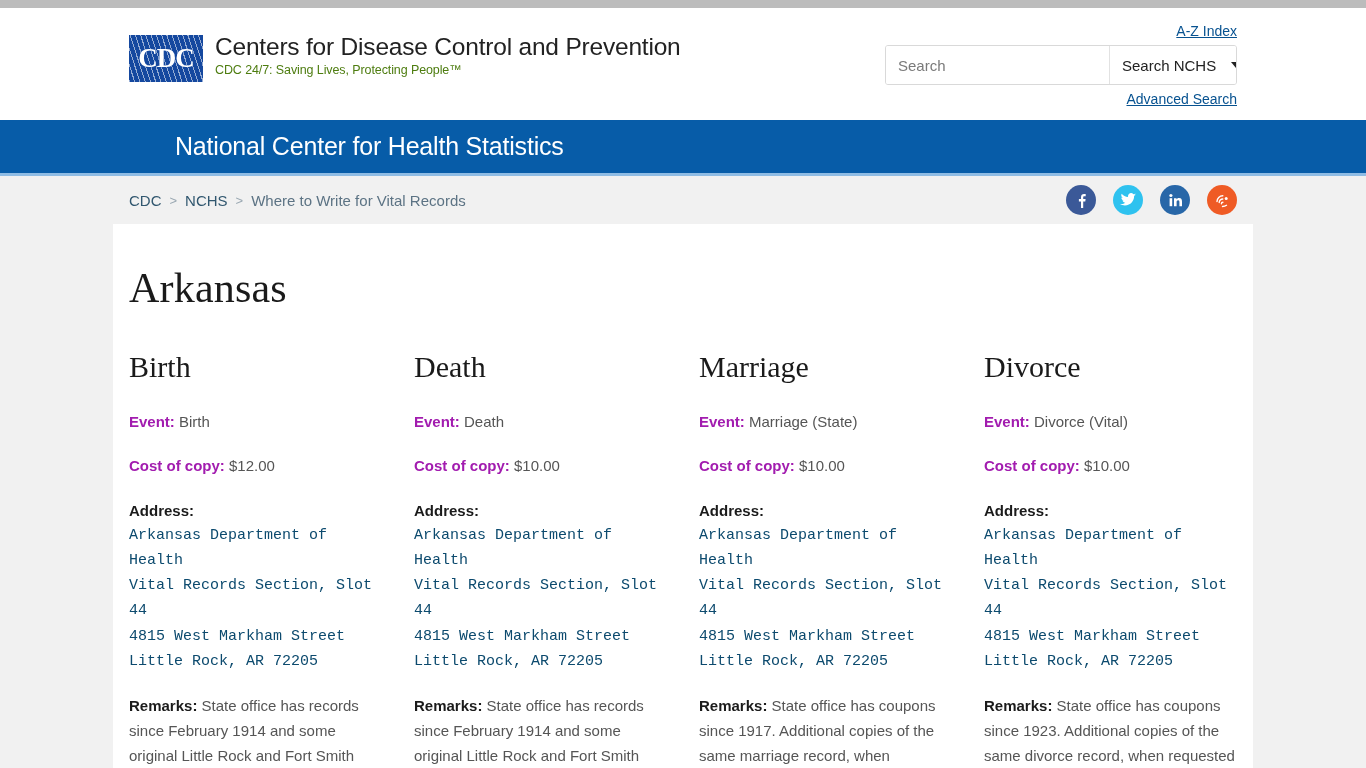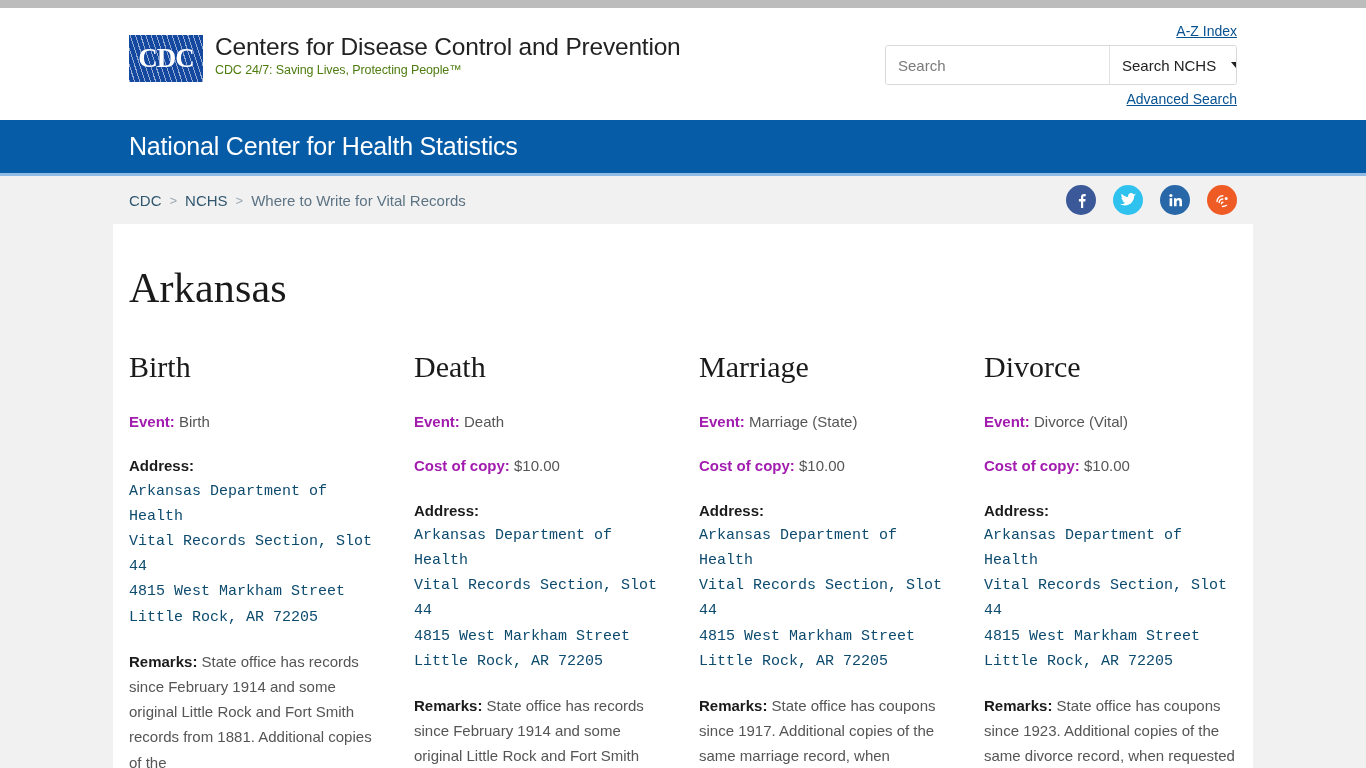--- a/index.html
+++ b/index.html
@@ -156,20 +156,21 @@
   }
   .blue-banner .banner-inner {
     width: 1140px;
     margin: 0 auto;
     padding: 0 16px;
   }
   .banner-title {
     color: #ffffff;
     font-size: 25px;
     letter-spacing: -0.2px;
+    margin-left: 46px;
   }
 
   
   .crumb-strip {
     background: #f1f1f1;
     height: 48px;
   }
   .crumb-inner {
     width: 1140px;
     margin: 0 auto;
@@ -372,20 +373,24 @@
   <h1 class="page-title">Arkansas</h1>
 
   <div class="columns">
 
     <section class="col">
       <h2 class="col-title">Birth</h2>
       <p class="field">
         <span class="lbl">Event:</span>
         <span class="val">Birth</span>
       </p>
+      <p class="field">
+        <span class="lbl">Cost of copy:</span>
+        <span class="val">$12.00</span>
+      </p>
       <div class="addr-block">
         <span class="lbl">Address:</span>
         <span class="addr-line">Arkansas Department of Health</span>
         <span class="addr-line">Vital Records Section, Slot 44</span>
         <span class="addr-line">4815 West Markham Street</span>
         <span class="addr-line">Little Rock, AR 72205</span>
       </div>
       <p class="remarks">
         <span class="lbl">Remarks:</span>
         <span>State office has records since February 1914 and some original Little Rock and Fort Smith records from 1881. Additional copies of the</span>

